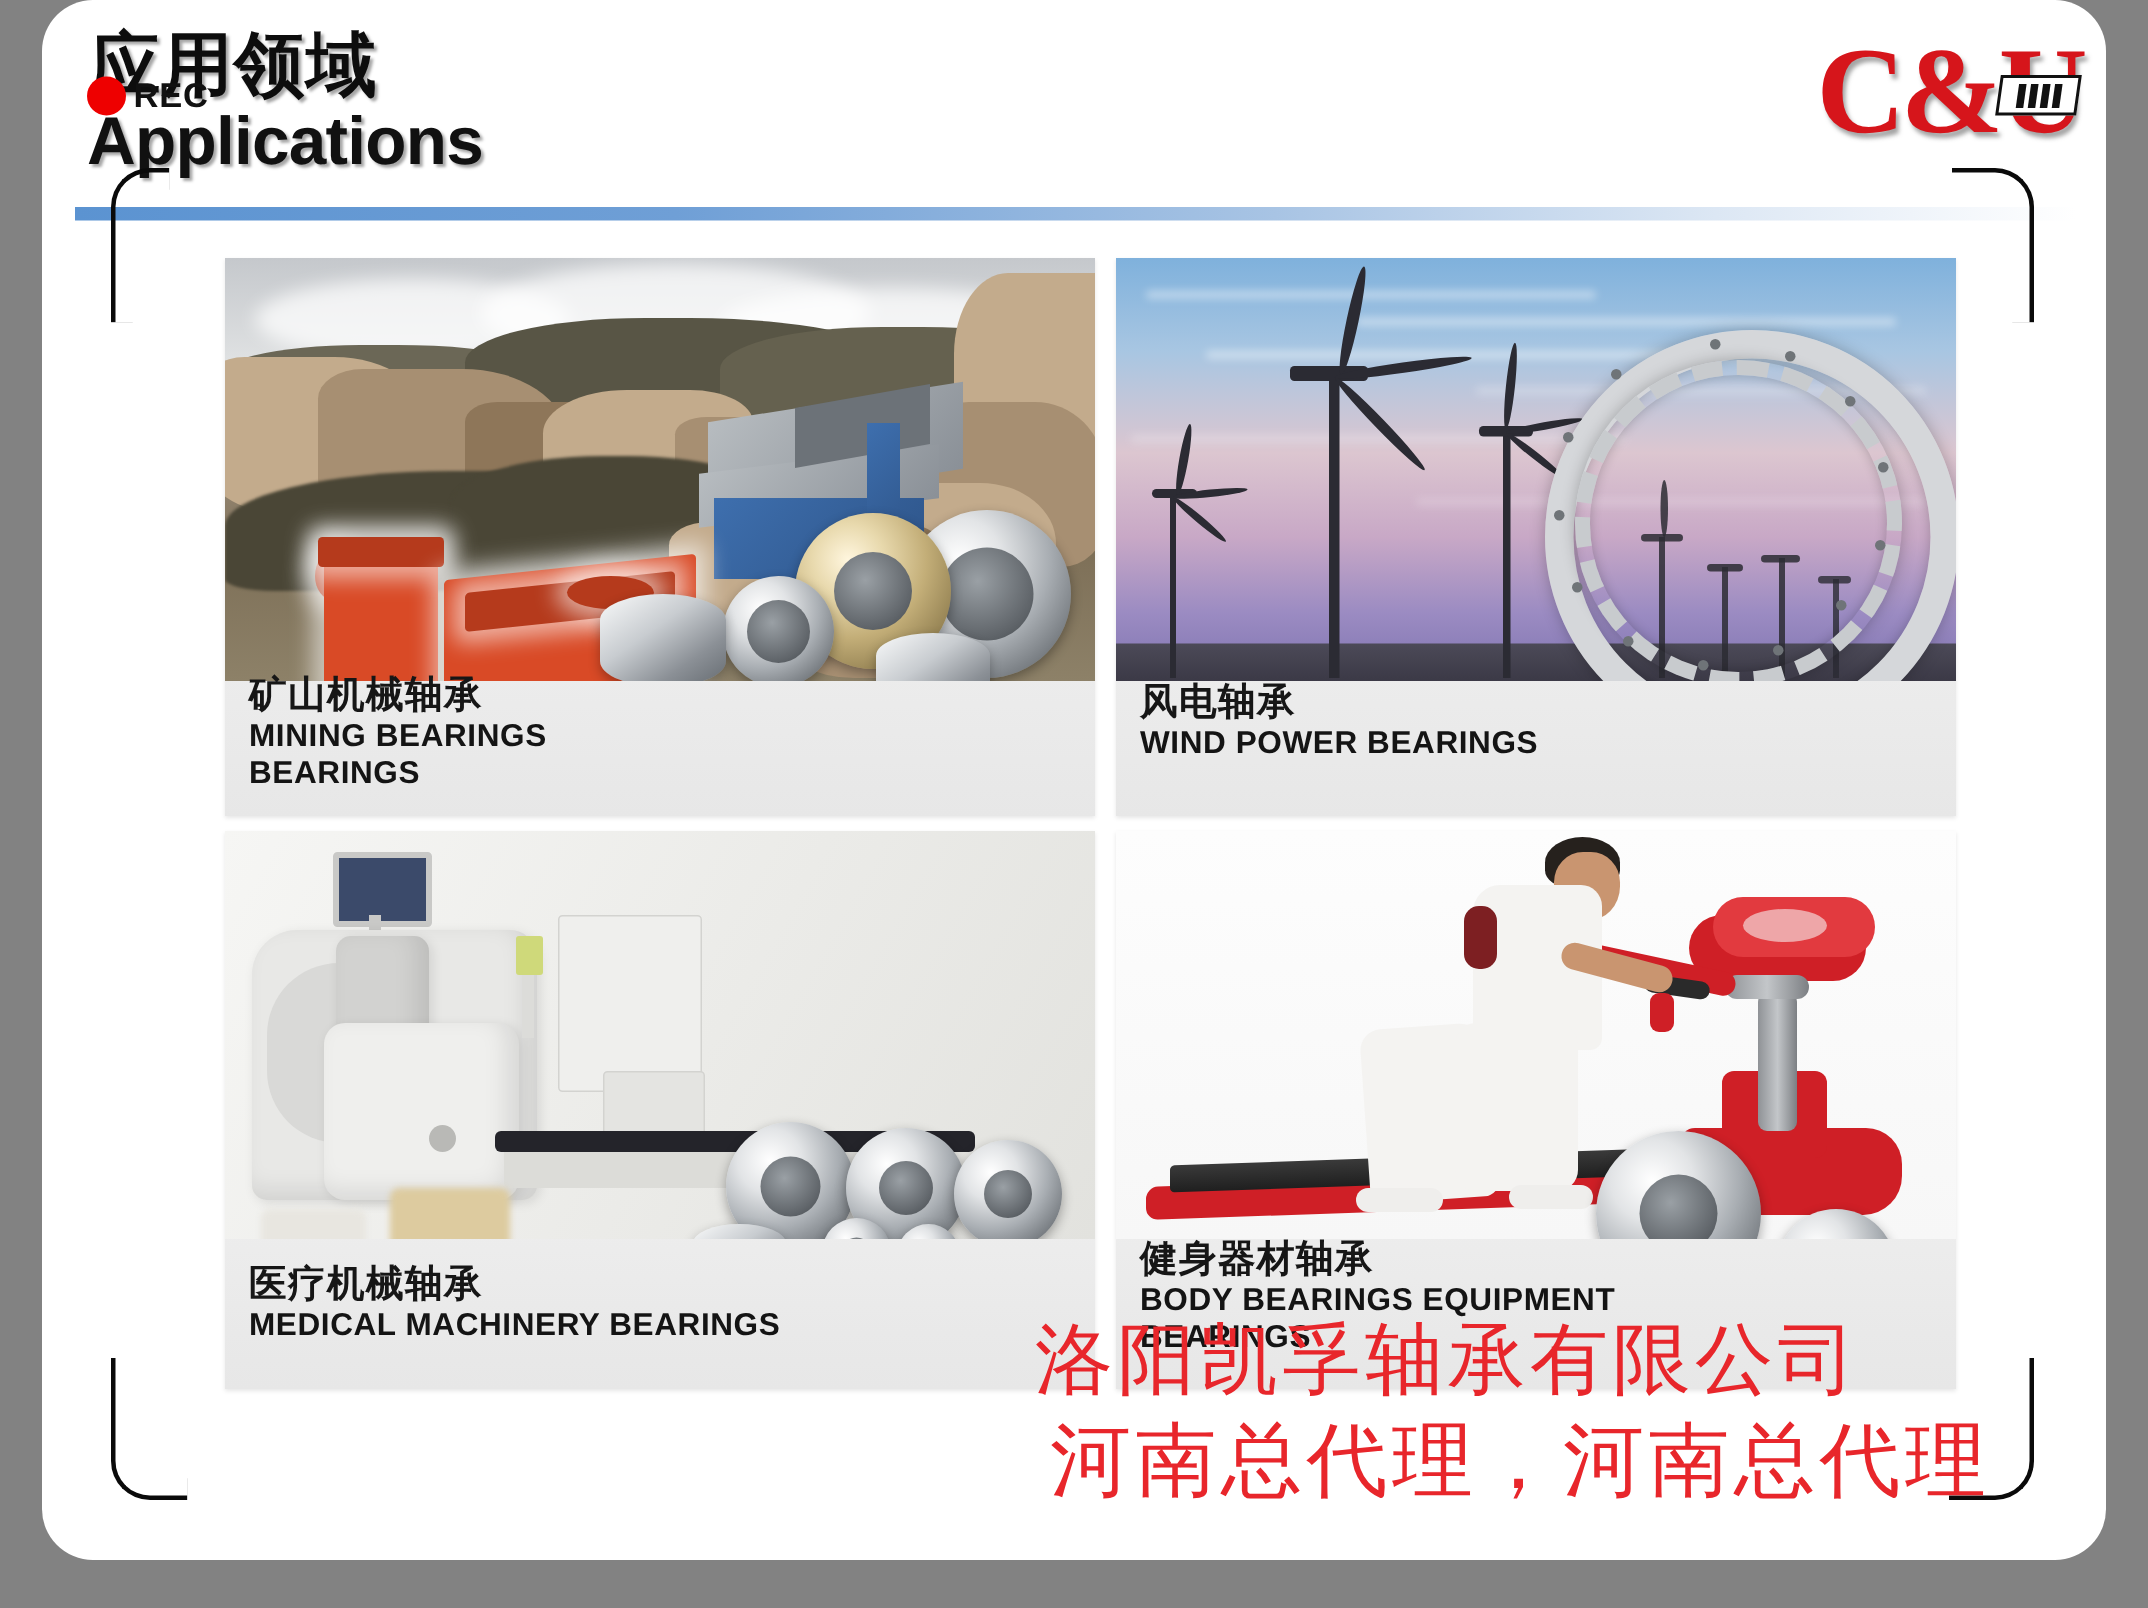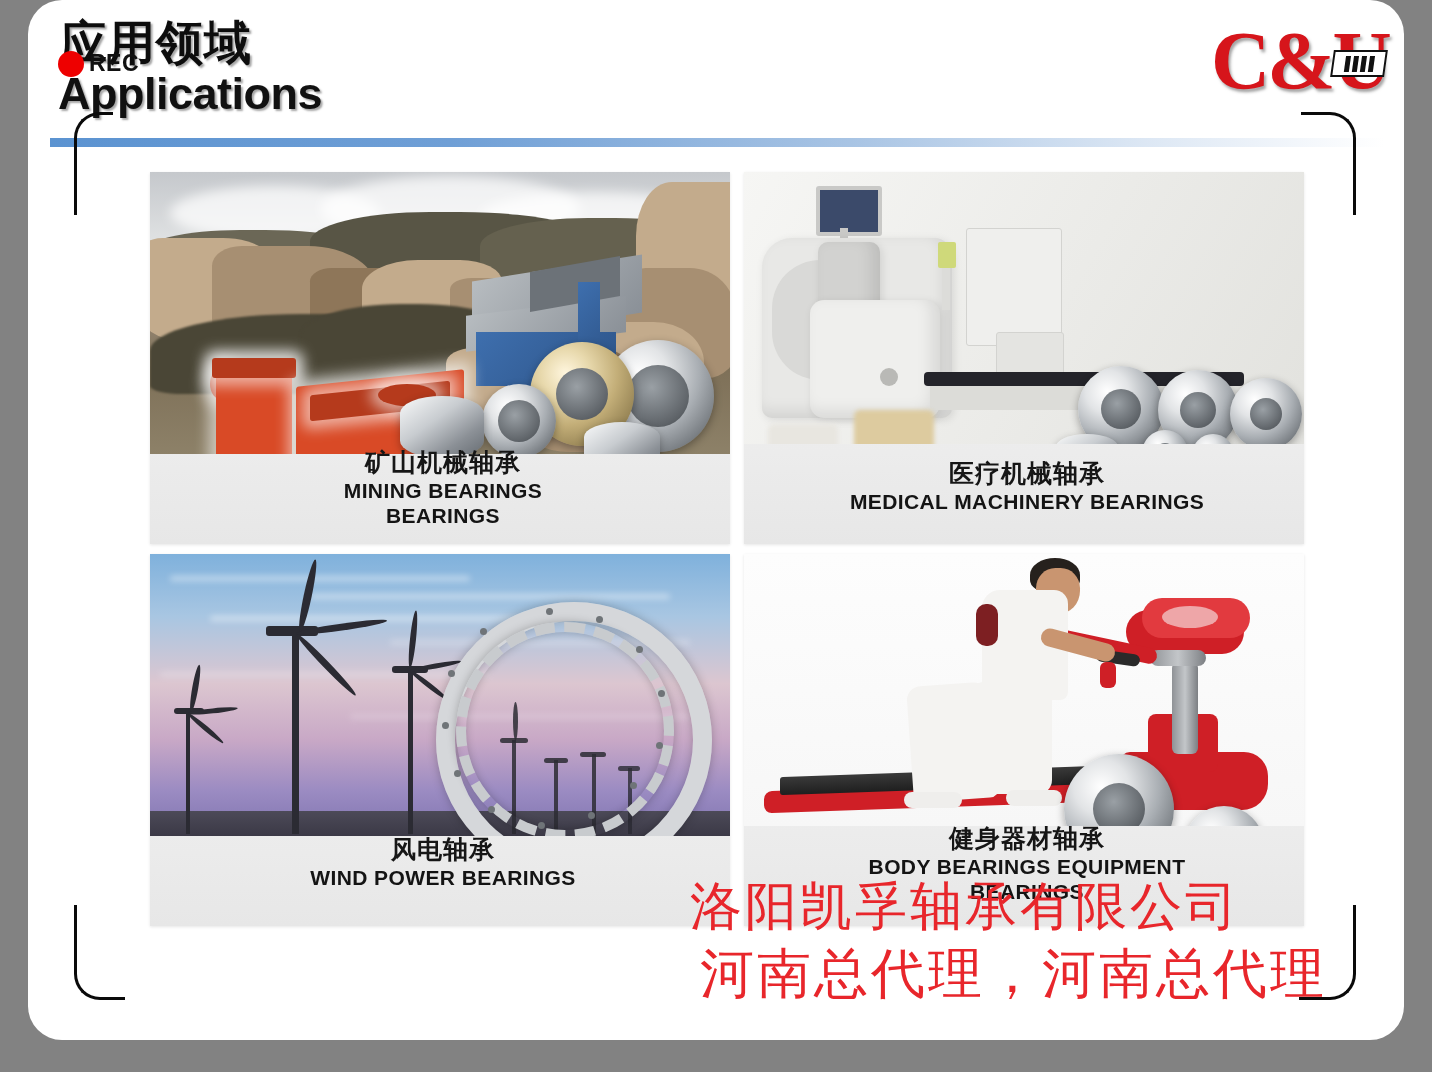--- a/index.html
+++ b/index.html
@@ -114,21 +114,20 @@
     display:grid;
     grid-template-columns:580px 560px;
     grid-template-rows:372px 372px;
     gap:10px 14px;
   }
   .card{
     position:relative;
     background:linear-gradient(to bottom,#f4f4f4 0%,#ededed 70%,#e7e7e7 100%);
     overflow:hidden;
     box-shadow:0 1px 3px rgba(0,0,0,.10);
-    text-align:center;
   }
   .card .photo{
     position:absolute;left:0;top:0;width:100%;height:282px;
     overflow:hidden;
   }
   .card.medical .photo,.card.fitness .photo{height:272px;}
   .card .caption{
     position:absolute;left:16px;right:10px;bottom:6px;
     z-index:6;
   }
@@ -319,68 +318,20 @@
           <div class="taper" style="right:70px;top:250px;width:76px;height:54px;"></div>
         </div>
       </div>
       <div class="caption">
         <div class="cap-zh">矿山机械轴承</div>
         <div class="cap-en">MINING BEARINGS</div>
         <div class="cap-en">BEARINGS</div>
       </div>
     </div>
 
-    <div class="card medical">
-      <div class="photo">
-        <div class="sc-med">
-          <div class="wall"></div>
-
-          <div class="mon" style="left:72px;top:14px;width:58px;height:42px;"></div>
-          <div style="position:absolute;left:96px;top:56px;width:8px;height:16px;background:#c9c9c7;"></div>
-
-          <div class="scanner" style="left:18px;top:66px;width:190px;height:180px;border-radius:30px 18px 10px 10px;"></div>
-          <div class="bore" style="left:28px;top:88px;width:96px;height:120px;border-radius:48px;background:#d9d9d7;"></div>
-          <div class="scanner" style="left:74px;top:70px;width:62px;height:86px;background:#d2d2d0;border-radius:10px;"></div>
-          <div class="scanner" style="left:66px;top:128px;width:130px;height:118px;border-radius:14px;background:#efefed;"></div>
-          <div style="position:absolute;left:136px;top:196px;width:18px;height:18px;border-radius:50%;background:#b9b9b6;"></div>
-
-          <div class="vent" style="left:222px;top:56px;width:94px;height:116px;"></div>
-          <div class="vent" style="left:252px;top:160px;width:66px;height:44px;background:#e4e4e1;"></div>
-          <div style="position:absolute;left:194px;top:70px;width:18px;height:26px;background:#cfd97a;border-radius:2px;"></div>
-          <div style="position:absolute;left:198px;top:96px;width:8px;height:42px;background:#dcdcd9;"></div>
-
-          <div class="bed" style="left:186px;top:208px;width:300px;height:30px;"></div>
-          <div class="bed" style="left:180px;top:200px;width:320px;height:14px;background:#24242a;"></div>
-          <div class="tan" style="left:110px;top:238px;width:80px;height:44px;"></div>
-          <div class="tan" style="left:24px;top:252px;width:70px;height:30px;background:#e8e6e0;"></div>
-
-          <div class="bearing" style="left:334px;top:194px;width:86px;height:86px;">
-            <div class="hole" style="width:40px;height:40px;"></div>
-          </div>
-          <div class="bearing" style="left:414px;top:198px;width:80px;height:80px;">
-            <div class="hole" style="width:36px;height:36px;"></div>
-          </div>
-          <div class="bearing" style="left:486px;top:206px;width:72px;height:72px;">
-            <div class="hole" style="width:32px;height:32px;"></div>
-          </div>
-          <div class="bearing" style="left:398px;top:258px;width:46px;height:46px;">
-            <div class="hole" style="width:20px;height:20px;"></div>
-          </div>
-          <div class="bearing" style="left:448px;top:262px;width:42px;height:42px;">
-            
-          </div>
-          <div class="taper" style="left:312px;top:262px;width:62px;height:46px;"></div>
-        </div>
-      </div>
-      <div class="caption">
-        <div class="cap-zh">医疗机械轴承</div>
-        <div class="cap-en">MEDICAL MACHINERY BEARINGS</div>
-      </div>
-    </div>
-
     <div class="card wind">
       <div class="photo">
         <div class="sc-wind">
           <div class="streak" style="left:20px;top:22px;width:300px;"></div>
           <div class="streak" style="left:160px;top:40px;width:360px;"></div>
           <div class="streak" style="left:60px;top:62px;width:420px;"></div>
           <div class="streak" style="left:240px;top:86px;width:300px;opacity:.6;"></div>
           <div class="streak" style="left:10px;top:118px;width:330px;opacity:.55;"></div>
           <div class="streak" style="left:200px;top:160px;width:340px;opacity:.45;"></div>
           <div class="ground"></div>
@@ -429,20 +380,68 @@
           <div class="ring-bolt" style="left:298px;top:116px;"></div>
           <div class="ring-bolt" style="left:330px;top:74px;"></div>
         </div>
       </div>
       <div class="caption">
         <div class="cap-zh">风电轴承</div>
         <div class="cap-en">WIND POWER BEARINGS</div>
       </div>
     </div>
 
+    <div class="card medical">
+      <div class="photo">
+        <div class="sc-med">
+          <div class="wall"></div>
+
+          <div class="mon" style="left:72px;top:14px;width:58px;height:42px;"></div>
+          <div style="position:absolute;left:96px;top:56px;width:8px;height:16px;background:#c9c9c7;"></div>
+
+          <div class="scanner" style="left:18px;top:66px;width:190px;height:180px;border-radius:30px 18px 10px 10px;"></div>
+          <div class="bore" style="left:28px;top:88px;width:96px;height:120px;border-radius:48px;background:#d9d9d7;"></div>
+          <div class="scanner" style="left:74px;top:70px;width:62px;height:86px;background:#d2d2d0;border-radius:10px;"></div>
+          <div class="scanner" style="left:66px;top:128px;width:130px;height:118px;border-radius:14px;background:#efefed;"></div>
+          <div style="position:absolute;left:136px;top:196px;width:18px;height:18px;border-radius:50%;background:#b9b9b6;"></div>
+
+          <div class="vent" style="left:222px;top:56px;width:94px;height:116px;"></div>
+          <div class="vent" style="left:252px;top:160px;width:66px;height:44px;background:#e4e4e1;"></div>
+          <div style="position:absolute;left:194px;top:70px;width:18px;height:26px;background:#cfd97a;border-radius:2px;"></div>
+          <div style="position:absolute;left:198px;top:96px;width:8px;height:42px;background:#dcdcd9;"></div>
+
+          <div class="bed" style="left:186px;top:208px;width:300px;height:30px;"></div>
+          <div class="bed" style="left:180px;top:200px;width:320px;height:14px;background:#24242a;"></div>
+          <div class="tan" style="left:110px;top:238px;width:80px;height:44px;"></div>
+          <div class="tan" style="left:24px;top:252px;width:70px;height:30px;background:#e8e6e0;"></div>
+
+          <div class="bearing" style="left:334px;top:194px;width:86px;height:86px;">
+            <div class="hole" style="width:40px;height:40px;"></div>
+          </div>
+          <div class="bearing" style="left:414px;top:198px;width:80px;height:80px;">
+            <div class="hole" style="width:36px;height:36px;"></div>
+          </div>
+          <div class="bearing" style="left:486px;top:206px;width:72px;height:72px;">
+            <div class="hole" style="width:32px;height:32px;"></div>
+          </div>
+          <div class="bearing" style="left:398px;top:258px;width:46px;height:46px;">
+            <div class="hole" style="width:20px;height:20px;"></div>
+          </div>
+          <div class="bearing" style="left:448px;top:262px;width:42px;height:42px;">
+            
+          </div>
+          <div class="taper" style="left:312px;top:262px;width:62px;height:46px;"></div>
+        </div>
+      </div>
+      <div class="caption">
+        <div class="cap-zh">医疗机械轴承</div>
+        <div class="cap-en">MEDICAL MACHINERY BEARINGS</div>
+      </div>
+    </div>
+
     <div class="card fitness">
       <div class="photo">
         <div class="sc-fit">
 
           <div class="mach-red" style="left:20px;top:230px;width:420px;height:22px;transform:skewY(-2deg);"></div>
           <div class="deck" style="left:36px;top:216px;width:400px;height:18px;transform:skewY(-2deg);"></div>
           <div class="mach-red" style="left:376px;top:198px;width:148px;height:58px;border-radius:10px 24px 26px 10px;"></div>
           <div class="mach-red" style="left:404px;top:160px;width:70px;height:58px;"></div>
           <div class="mach-gray" style="left:428px;top:108px;width:26px;height:92px;"></div>
           <div class="mach-red" style="left:382px;top:56px;width:118px;height:44px;border-radius:26px;"></div>

